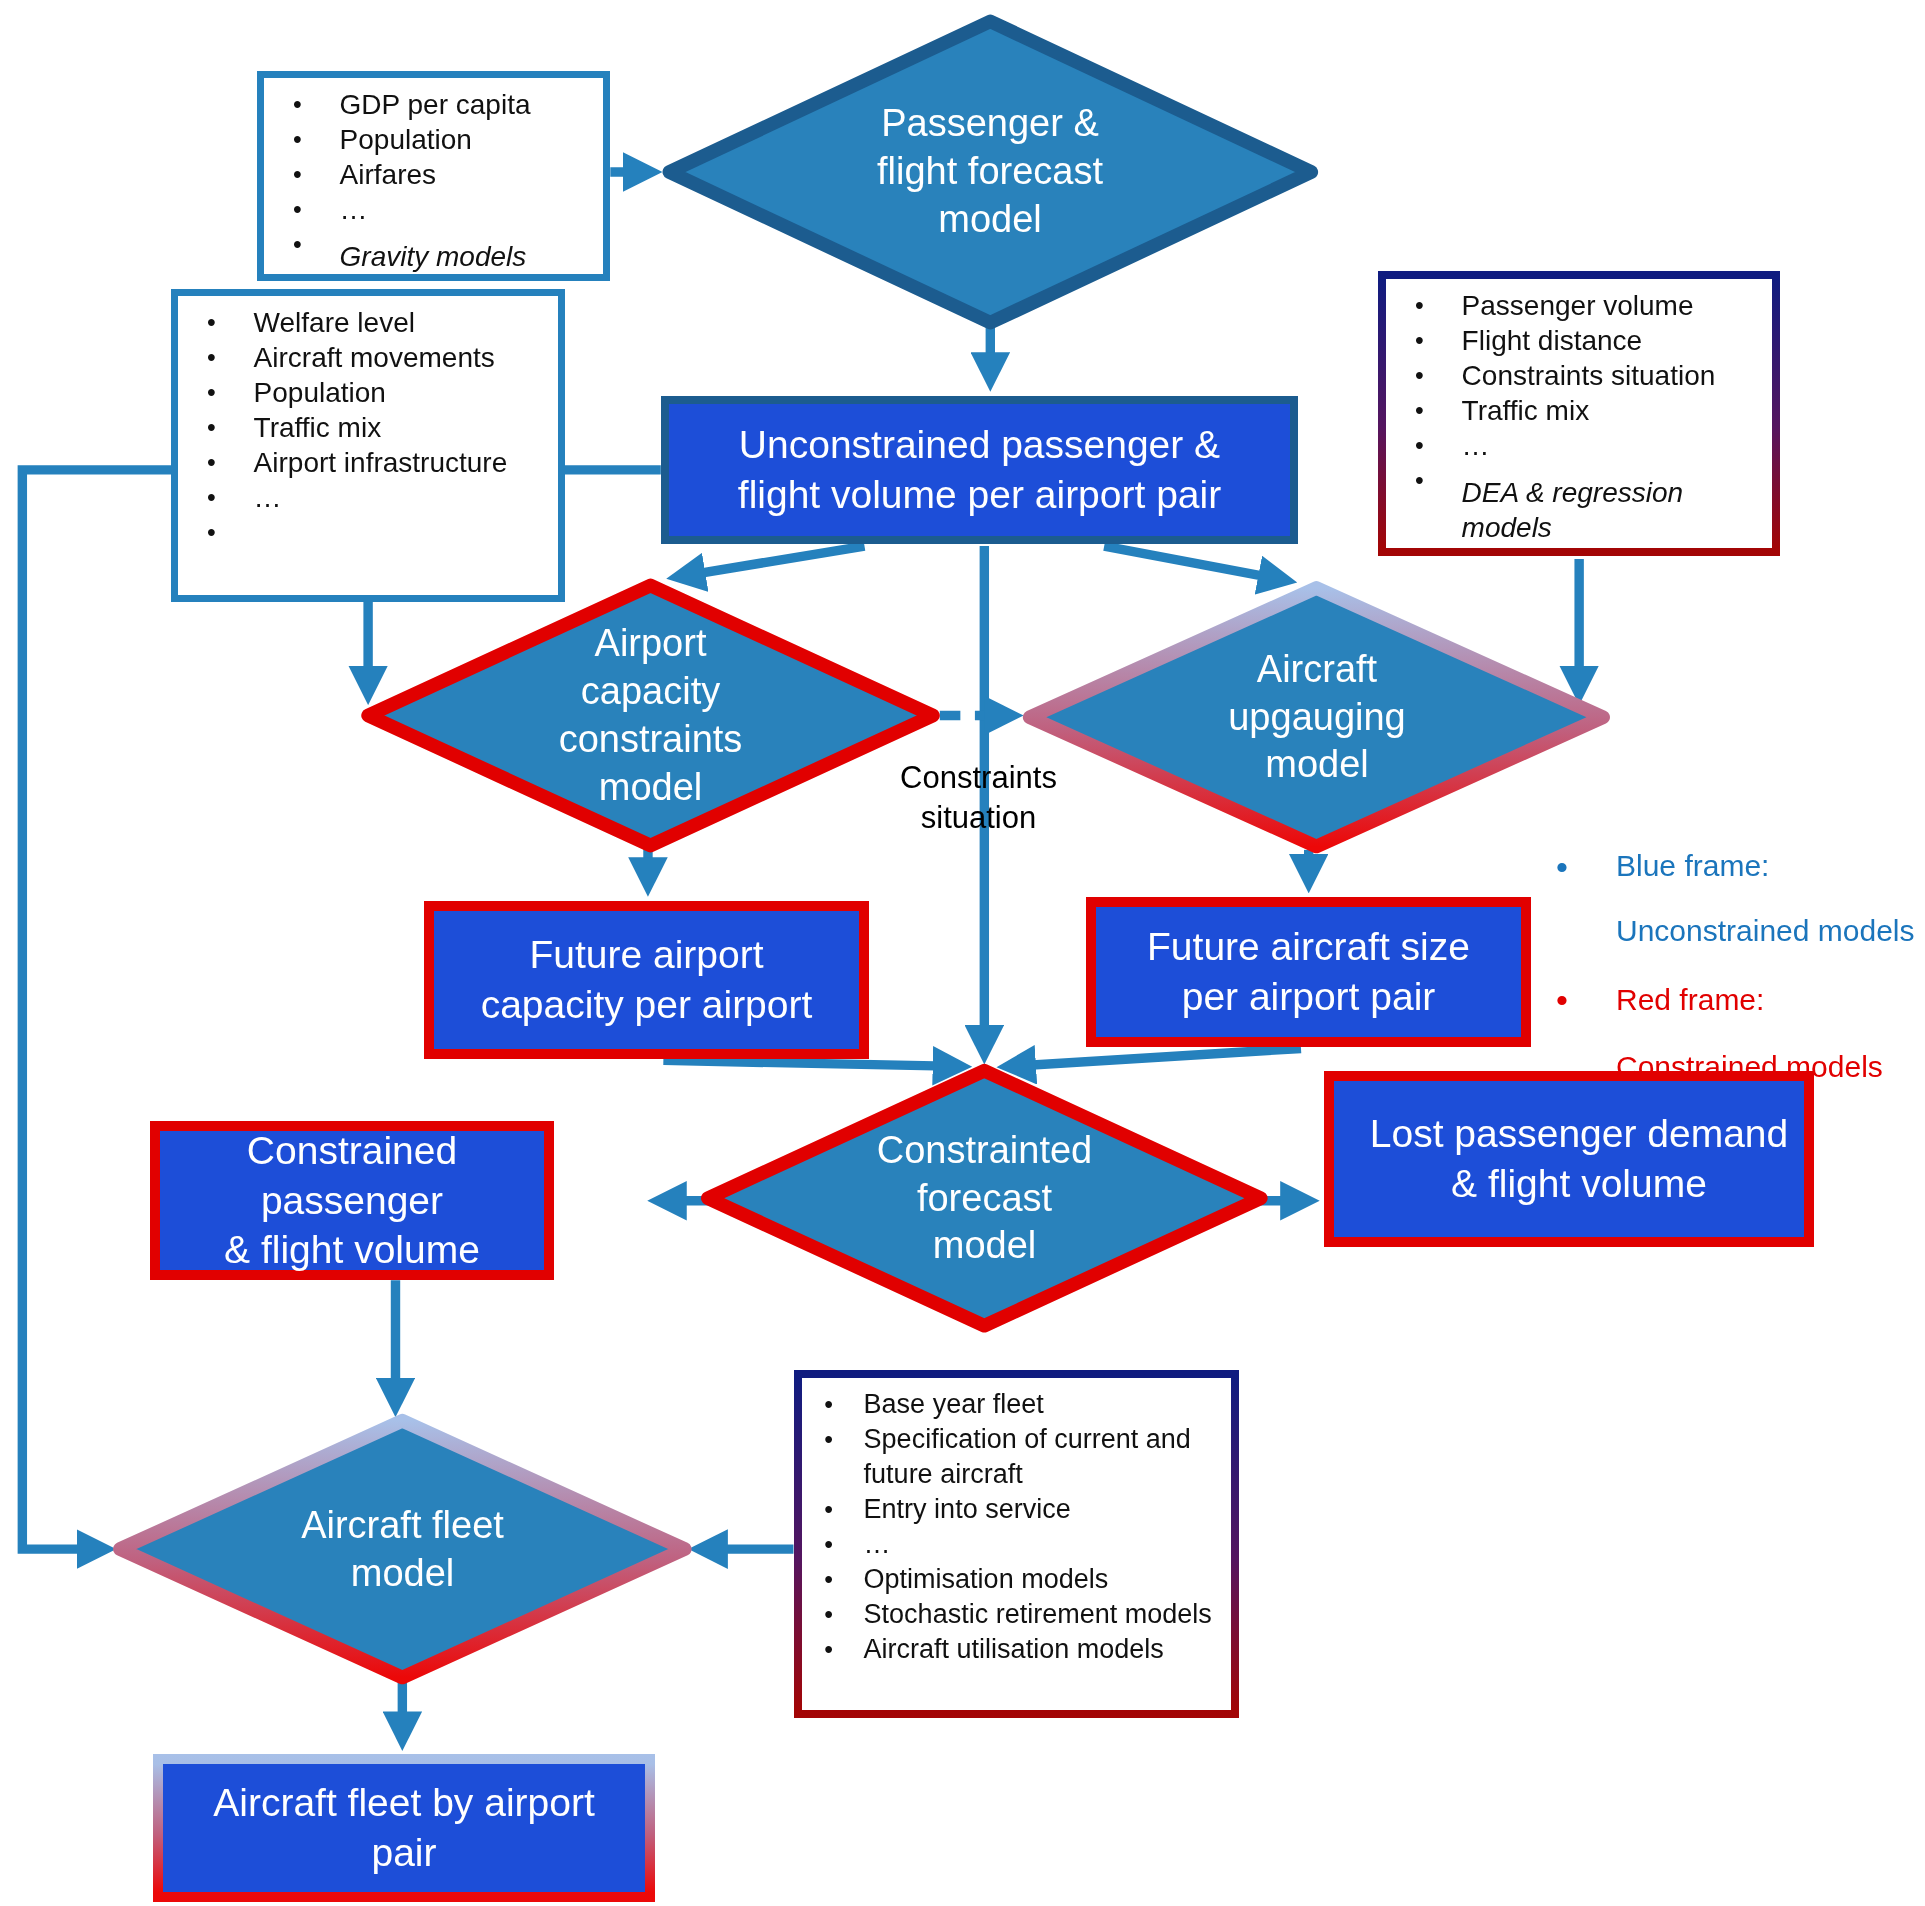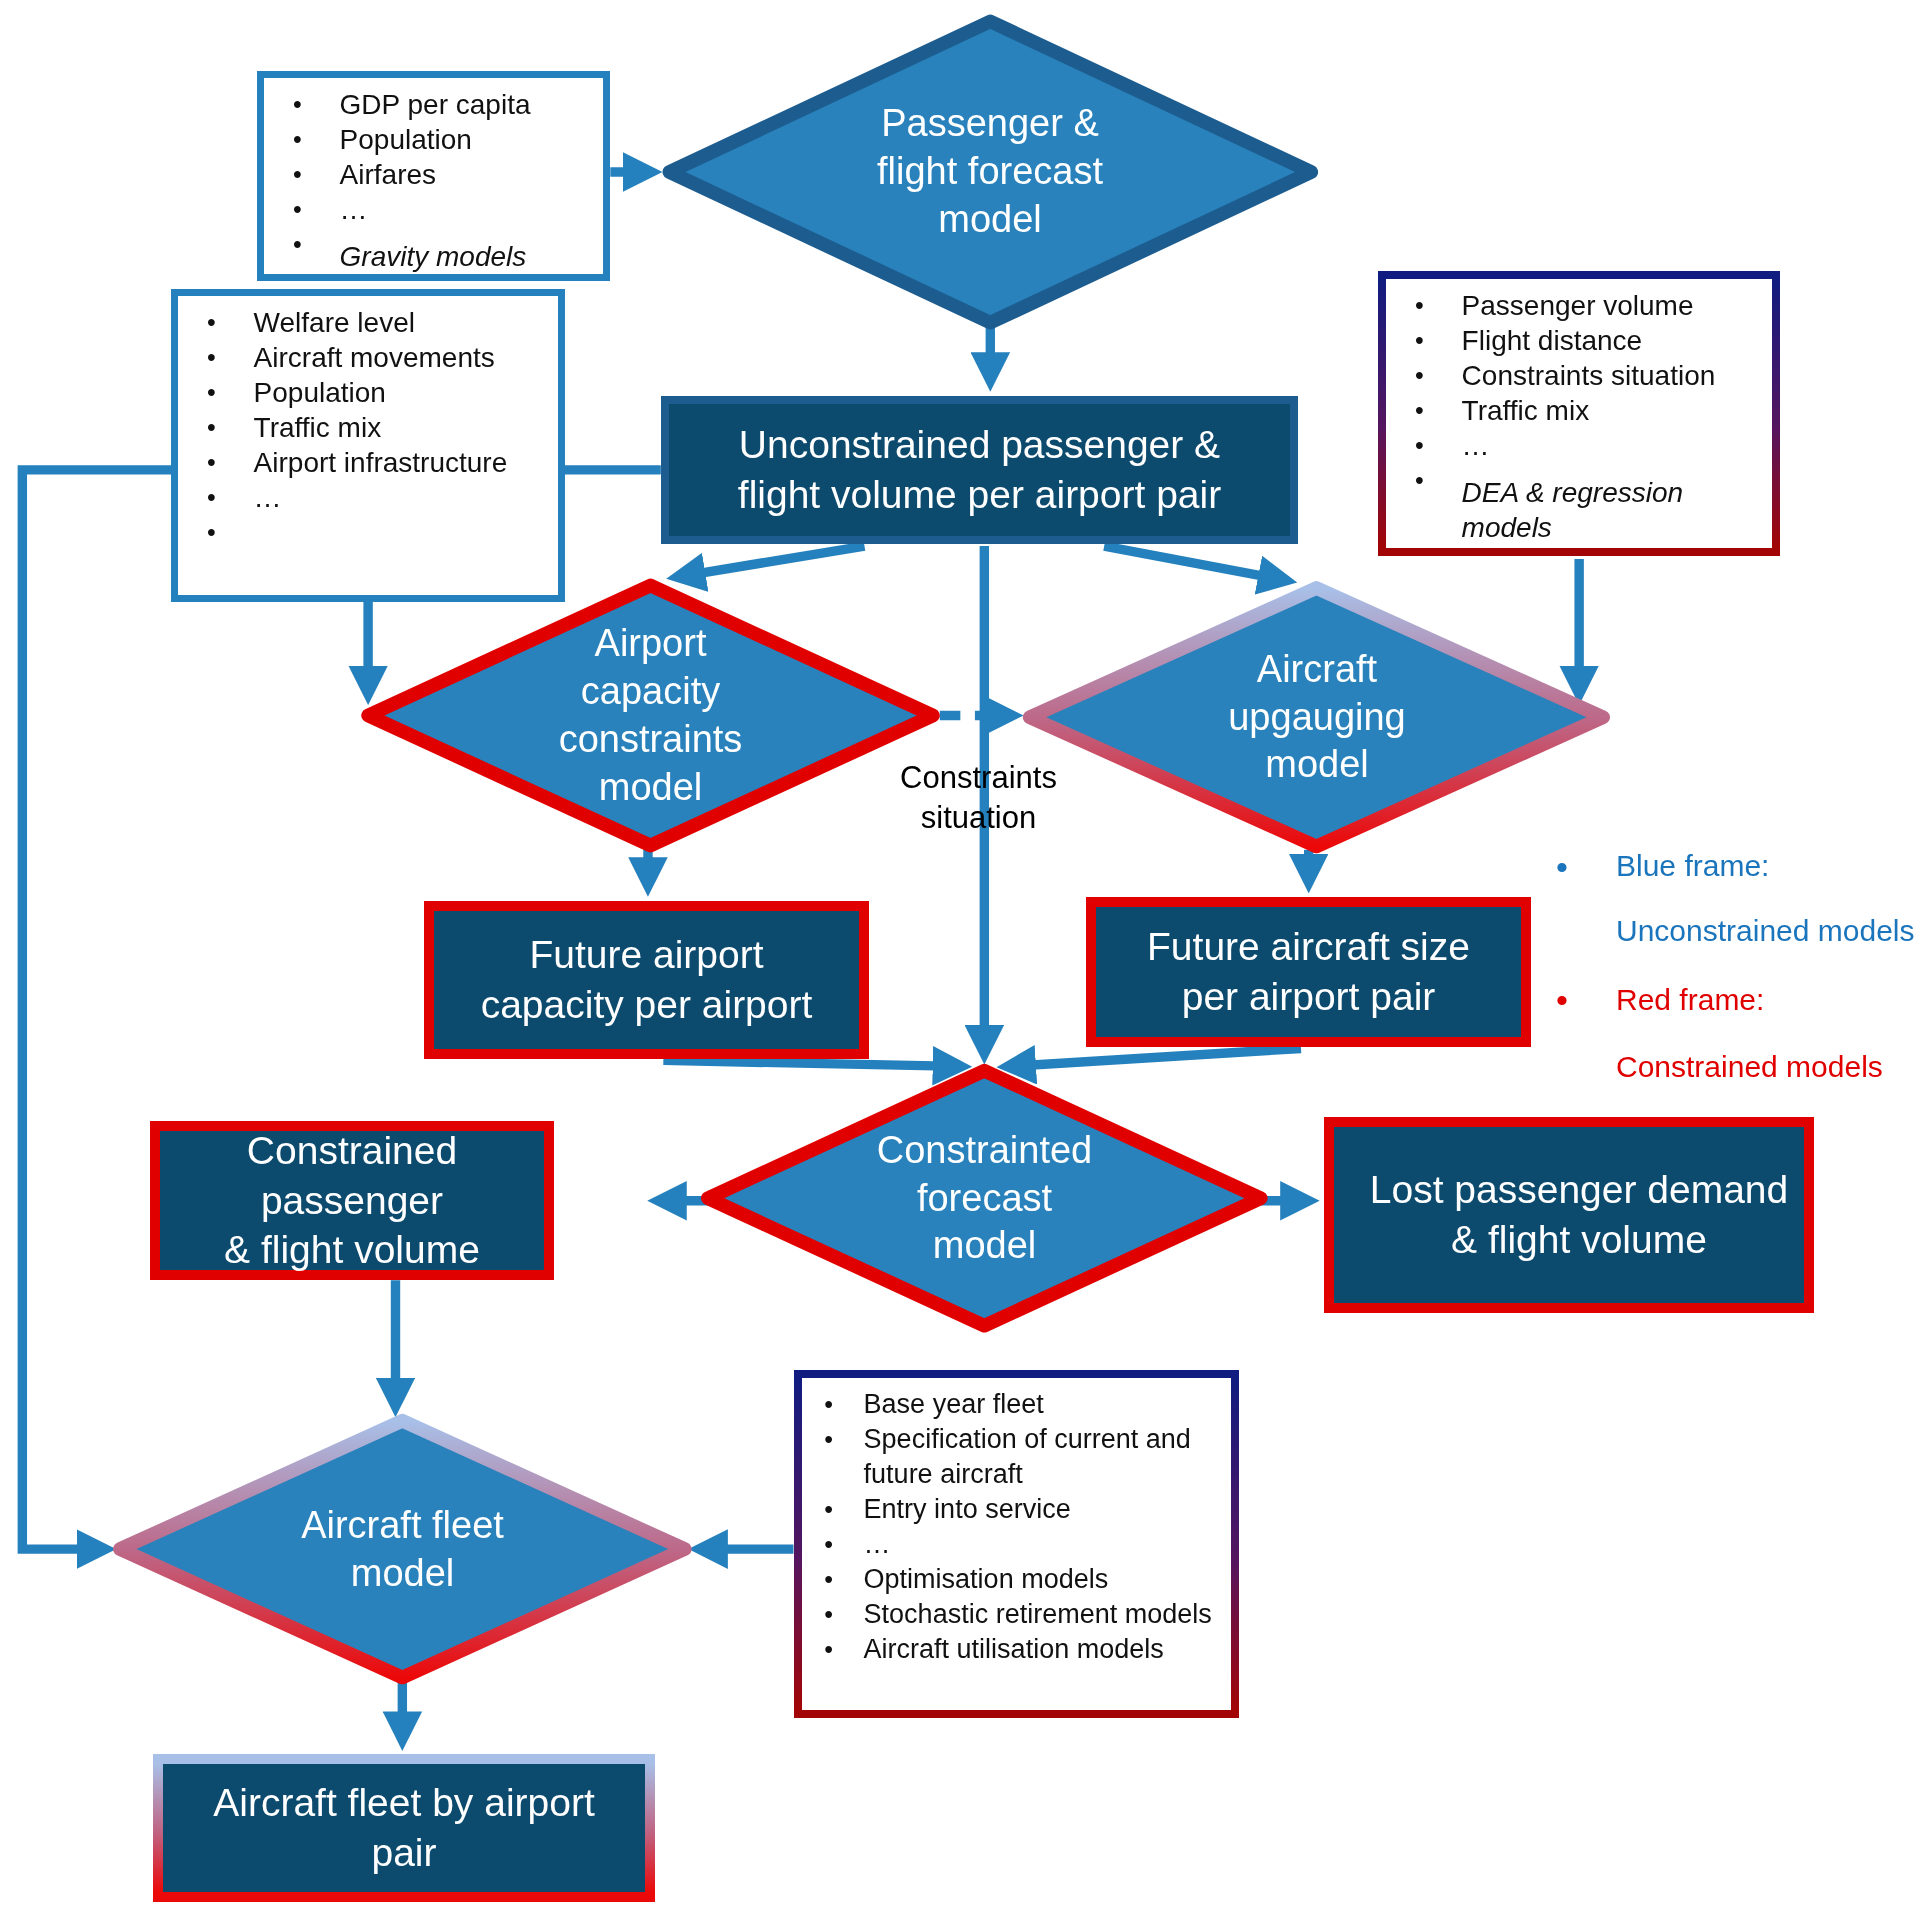--- a/index.html
+++ b/index.html
@@ -2,21 +2,21 @@
 <html style="font-size:13.7px"><head>
 <meta charset="utf-8">
 <style>
   html,body{margin:0;padding:0;}
   body{
     width:1925px;height:1906px;position:relative;background:#ffffff;
     font-family:"Liberation Sans", sans-serif;overflow:hidden;
   }
   #connector-layer{position:absolute;left:0;top:0;width:1925px;height:1906px;}
   .node-box{
-    position:absolute;background:#0c4a6e;color:#ffffff;box-sizing:border-box;
+    position:absolute;background:#1d4ed8;color:#ffffff;box-sizing:border-box;
     display:flex;align-items:center;justify-content:center;text-align:center;
     white-space:pre-line;font-size:39px;line-height:1.27;
   }
   .border-darkblue{border:8.6px solid #1c5c8f;}
   .border-red{border:10.3px solid #e10000;}
   .border-grad-lightred{
     border:10.3px solid #c0607e;
     border-image:linear-gradient(180deg,#a8c0e8 0%,#c0607e 55%,#ec0808 100%) 1;
   }
   .wbox{position:absolute;background:#ffffff;box-sizing:border-box;padding:8.6px 5.1px 5.1px 8.6px;}
@@ -105,21 +105,21 @@
 model</div>
 
 <div class="node-box border-darkblue" style="left:661px;top:396px;width:637px;height:148px;">Unconstrained passenger &amp;
 flight volume per airport pair</div>
 <div class="node-box border-red" style="left:424px;top:901px;width:445px;height:158px;">Future airport
 capacity per airport</div>
 <div class="node-box border-red" style="left:1086px;top:897px;width:445px;height:150px;">Future aircraft size
 per airport pair</div>
 <div class="node-box border-red" style="left:150px;top:1121px;width:404px;height:159px;">Constrained passenger
 &amp; flight volume</div>
-<div class="node-box border-red" style="left:1324px;top:1117px;width:490px;height:196px;padding-left:20px;">Lost passenger demand
+<div class="node-box border-red" style="left:1324px;top:1071px;width:490px;height:176px;padding-left:20px;">Lost passenger demand
 &amp; flight volume</div>
 <div class="node-box border-grad-lightred" style="left:153px;top:1754px;width:502px;height:148px;">Aircraft fleet by airport
 pair</div>
 
 <div class="wbox border-blue" style="left:257px;top:71px;width:353px;height:210px;">
   <div class="li">
       <span class="bu">•</span>
       <span>GDP per capita</span>
     </div>
   <div class="li">

